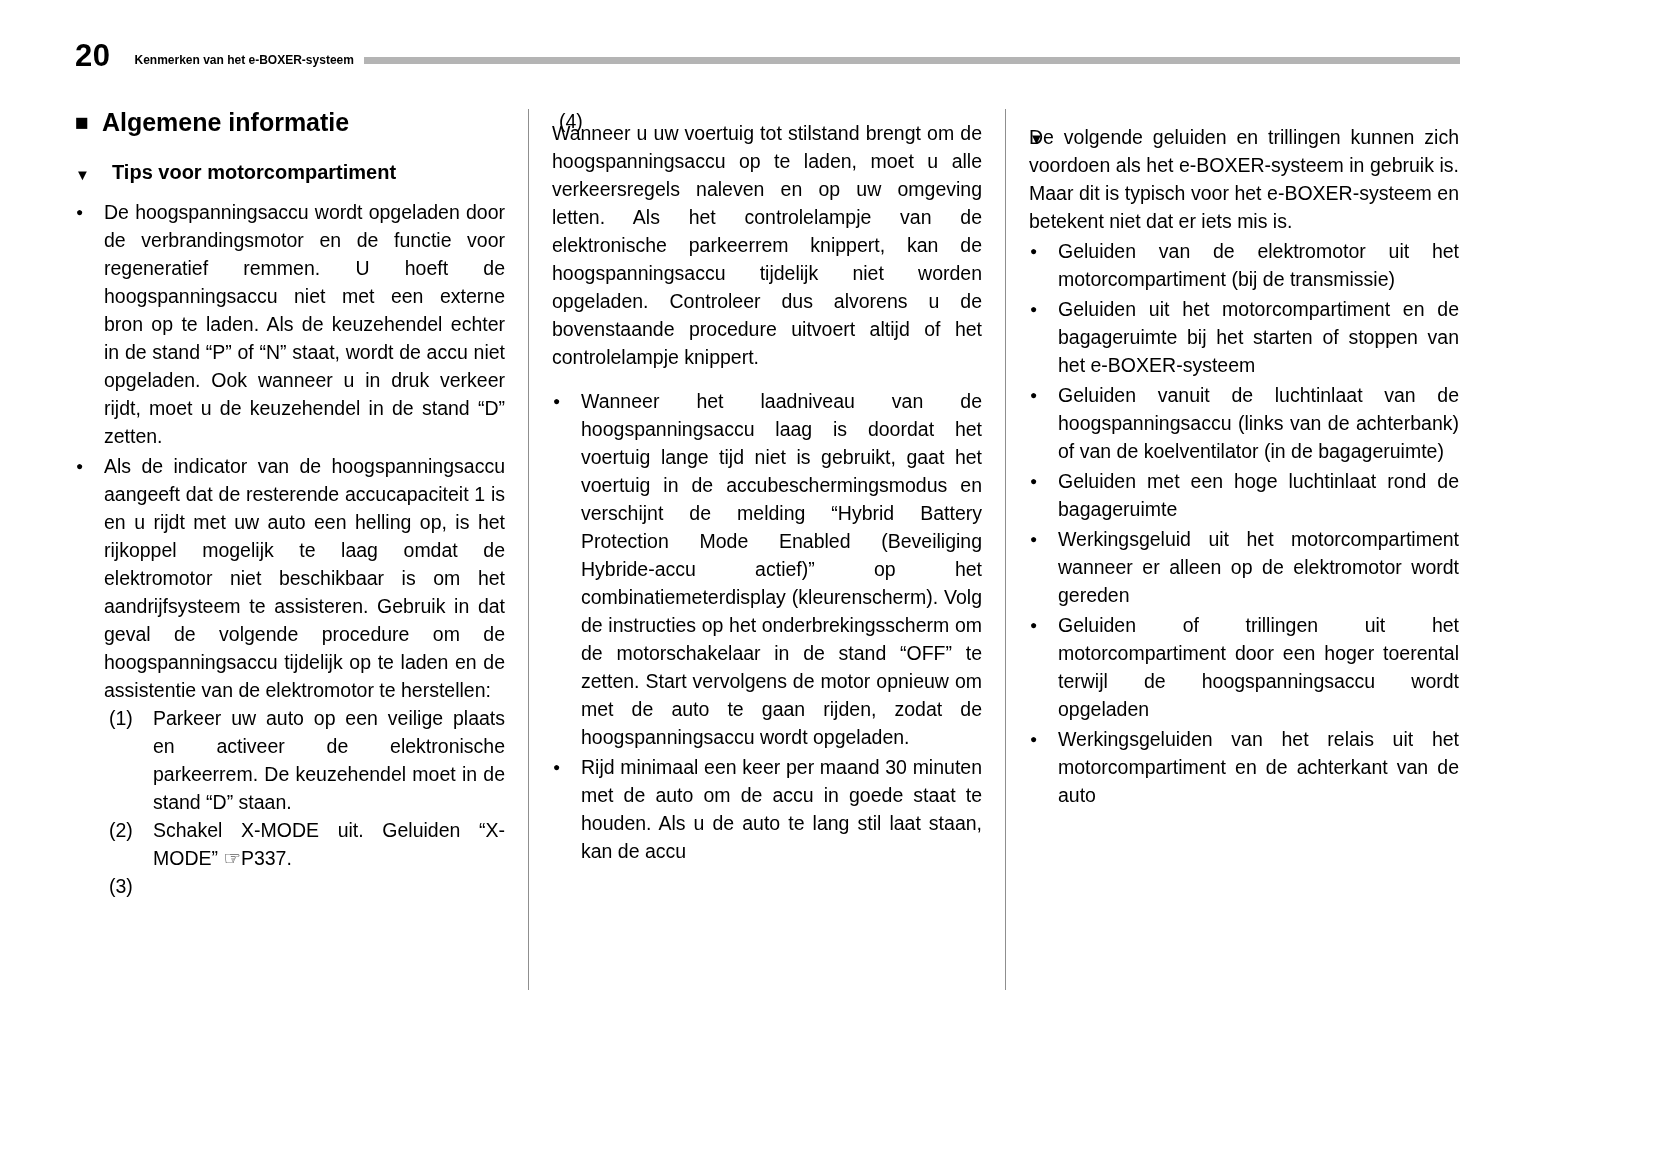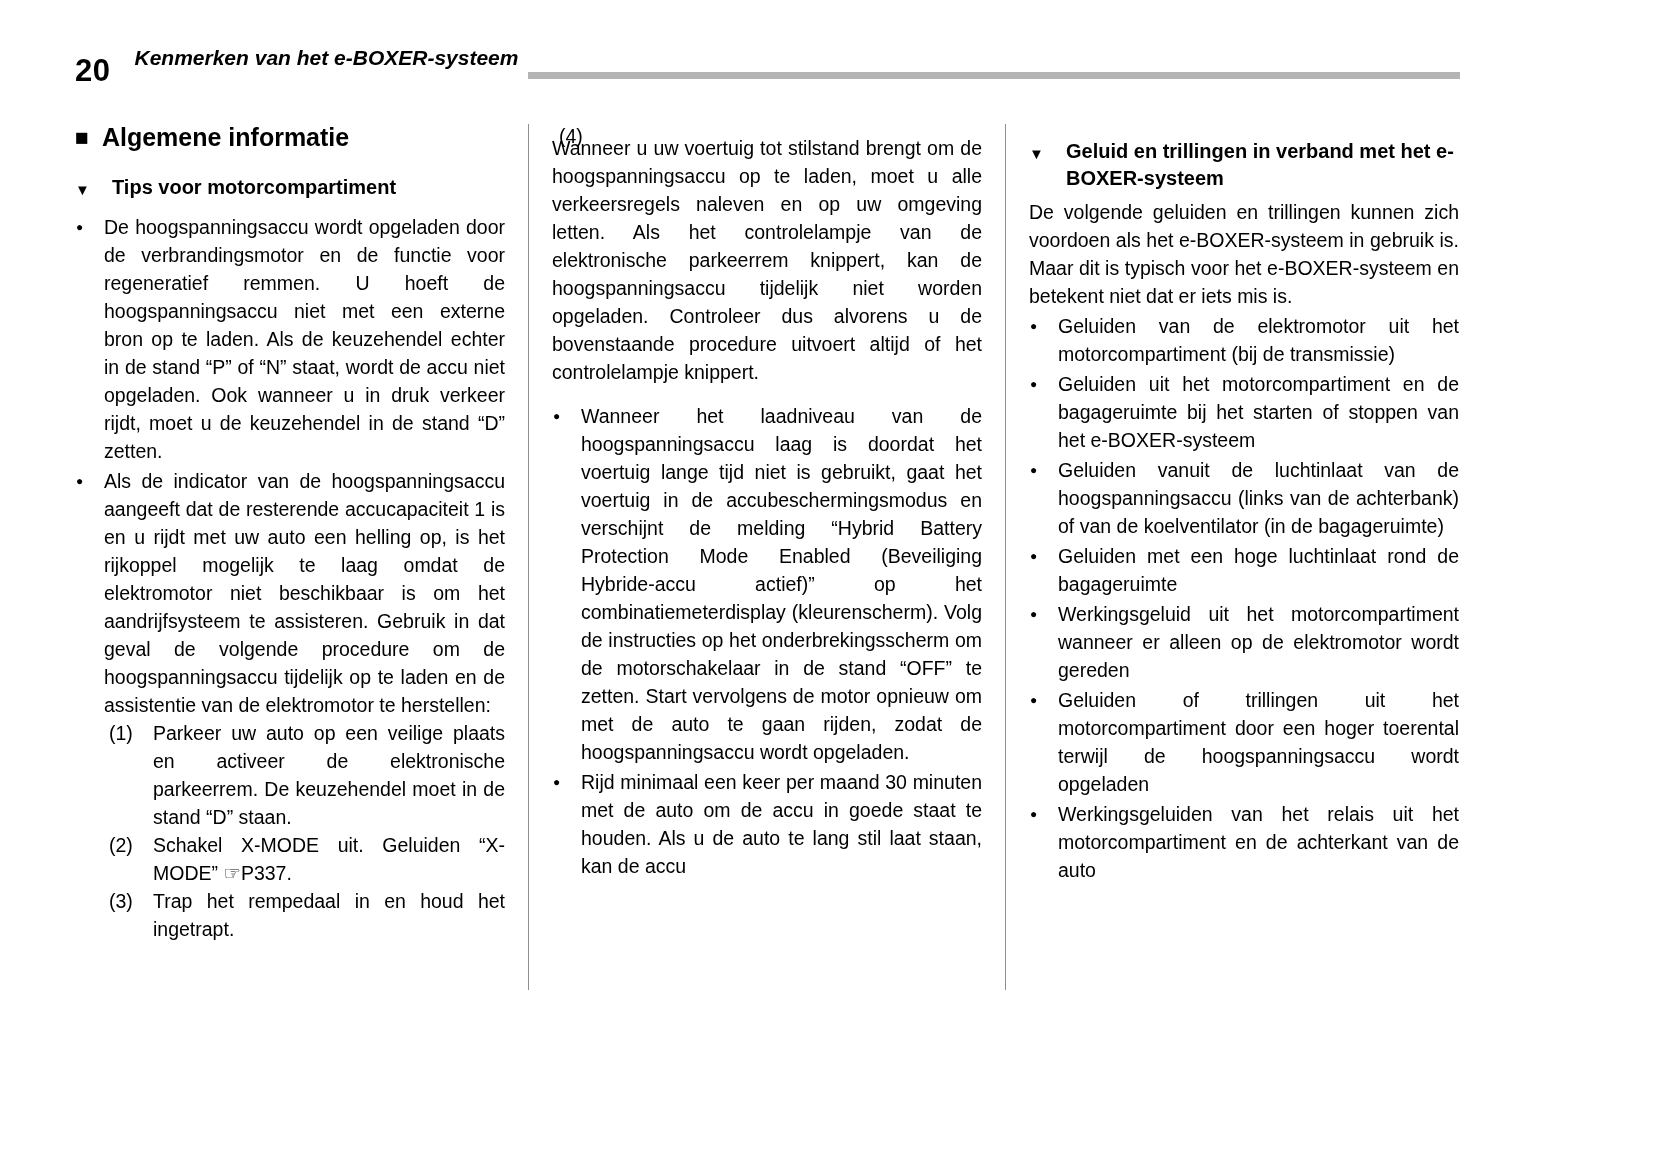--- a/index.html
+++ b/index.html
@@ -6,28 +6,28 @@
   html, body { background: #ffffff; }
   body {
     width: 1653px; height: 1165px;
     font-family: "Liberation Sans", sans-serif;
     color: #000;
     overflow: hidden;
   }
   .page {
     position: relative;
     width: 1653px; height: 990px;
-    padding: 50px 193px 0 75px;
+    padding: 35px 193px 0 75px;
     background: #fff;
     overflow: hidden;
   }
   
   .header { display: flex; align-items: flex-end; height: 36px; }
   .pagenum { font-size: 31px; font-weight: bold; line-height: 1; letter-spacing: 0.5px; }
-  .htitle  { font-size: 21px; font-weight: bold; font-style: italic; margin: 0 10px 16px 24px; white-space: nowrap; }
+  .htitle  { font-size: 12px; font-weight: bold; margin: 0 10px 4px 24px; white-space: nowrap; }
   .hbar    { flex: 1; height: 7px; background: #b4b4b4; margin-bottom: 7px; }
   
   .cols { display: flex; margin-top: 36px; align-items: flex-start; }
   .col  { width: 430px; font-size: 19.5px; line-height: 28px; text-align: justify; }
   .vdiv { width: 1px; background: #8f8f8f; height: 892px; margin: 2px 23px 0 23px; flex: 0 0 1px; }
   
   .h1 { display: flex; align-items: center; font-size: 25px; font-weight: bold; line-height: 30px; text-align: left; margin-bottom: 22px; }
   .sq { font-size: 23px; line-height: 23px; margin-right: 13px; font-weight: normal; }
   .sub { position: relative; padding-left: 37px; font-weight: bold; font-size: 20px; line-height: 27px; text-align: left; }
   .tri { position: absolute; left: 0; top: 2px; font-size: 15px; font-weight: normal; }
@@ -82,21 +82,20 @@
         <div class="num">
           <span class="nlabel">(1)</span>
           <div>Parkeer uw auto op een veilige plaats en activeer de elektronische parkeerrem. De keuzehendel moet in de stand “D” staan.</div>
         </div>
         <div class="num">
           <span class="nlabel">(2)</span>
           <div>Schakel X-MODE uit. Geluiden “X-MODE” ☞P337.</div>
         </div>
         <div class="num">
           <span class="nlabel">(3)</span>
-          <div>Trap het rempedaal in en houd het ingetrapt.</div>
         </div>
       </div>
     </section>
 
     <div class="vdiv"></div>
 
     <section class="col">
       <div class="numlist-flush">
         <div class="num">
           <span class="nlabel">(4)</span>
@@ -115,21 +114,20 @@
         <div>Rijd minimaal een keer per maand 30 minuten met de auto om de accu in goede staat te houden. Als u de auto te lang stil laat staan, kan de accu</div>
       </div>
     </section>
 
     <div class="vdiv"></div>
 
     <section class="col">
 
       <div class="sub mt16 mb6">
         <span class="tri">▼</span>
-        <span>Geluid en trillingen in verband met het e-BOXER-systeem</span>
       </div>
 
       <p>De volgende geluiden en trillingen kunnen zich voordoen als het e-BOXER-systeem in gebruik is. Maar dit is typisch voor het e-BOXER-systeem en betekent niet dat er iets mis is.</p>
 
       <div class="bullet mt2">
         <span class="bmark">●</span>
         <div>Geluiden van de elektromotor uit het motorcompartiment (bij de transmissie)</div>
       </div>
       <div class="bullet mt2">
         <span class="bmark">●</span>

